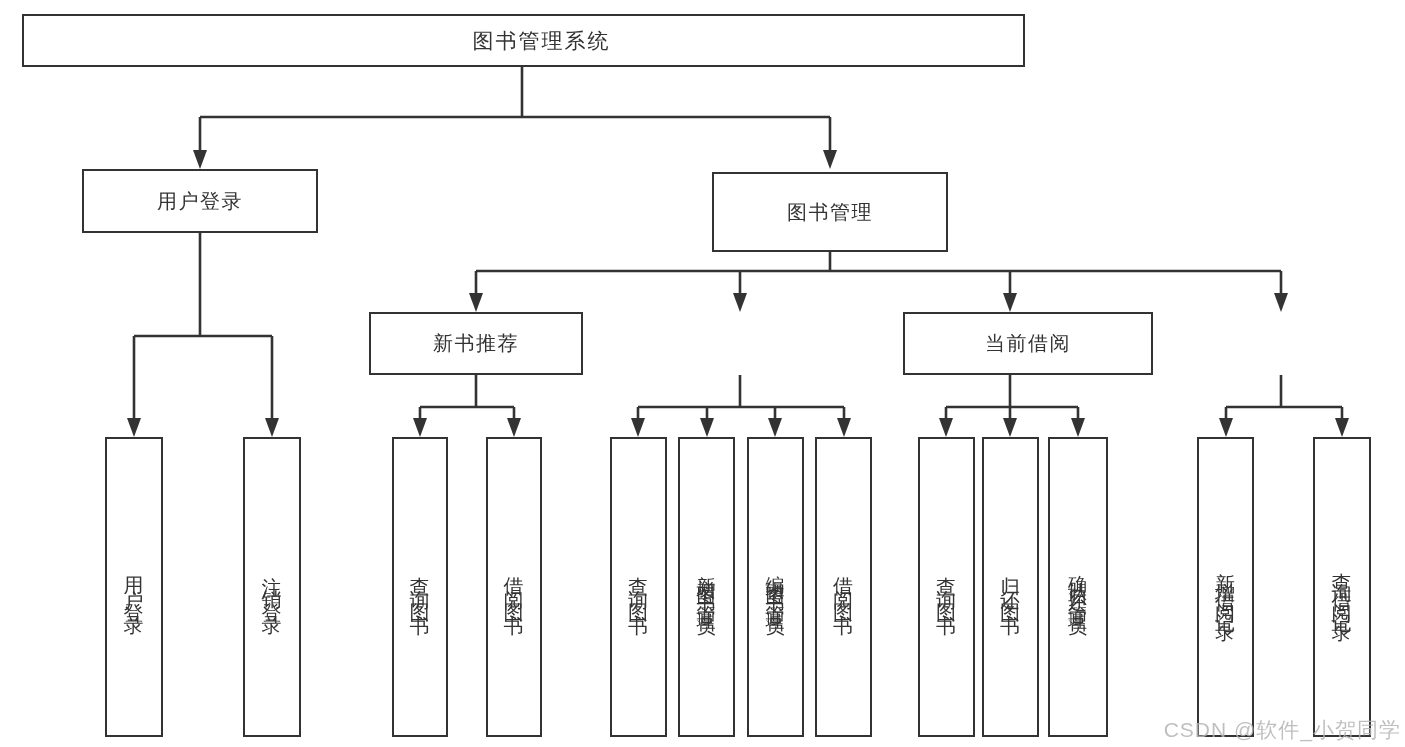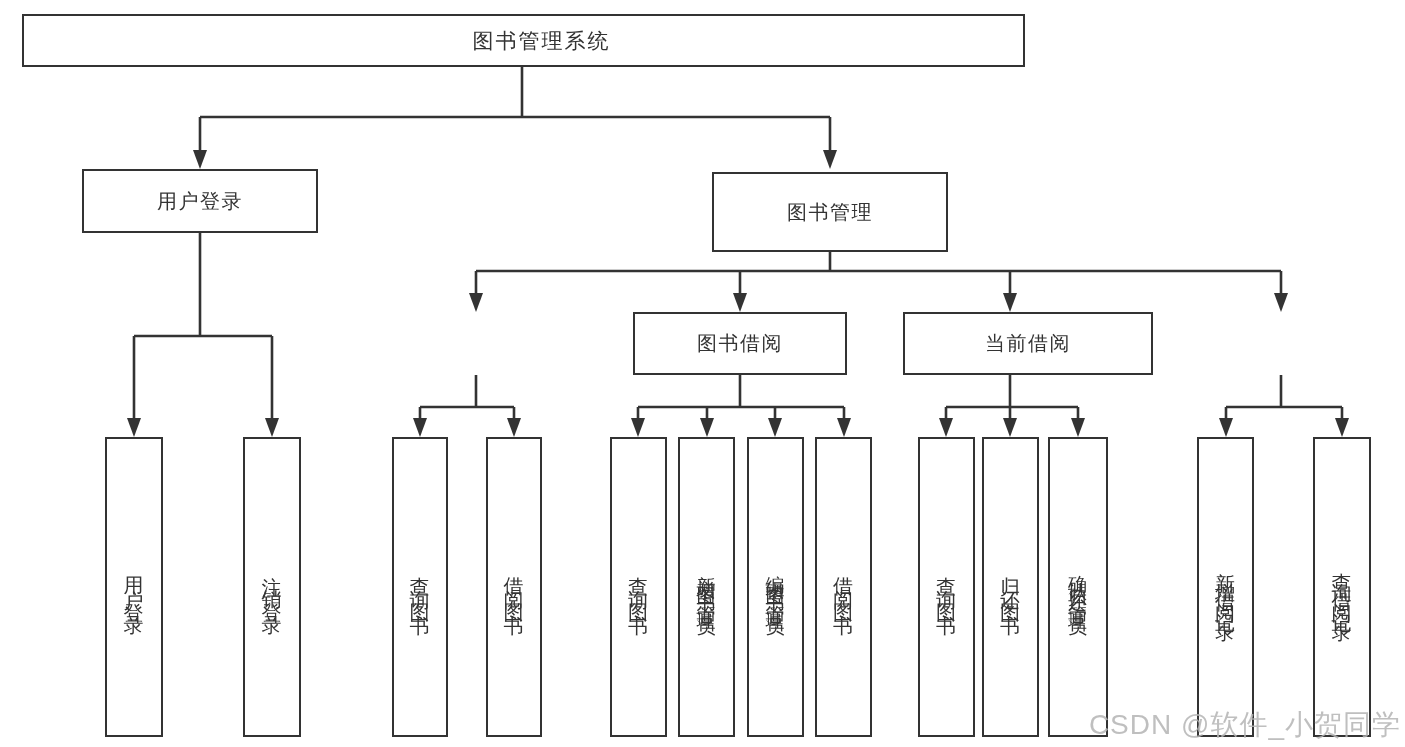--- a/index.html
+++ b/index.html
@@ -32,21 +32,21 @@
     writing-mode:vertical-rl;
     text-orientation:mixed;
     display:flex;align-items:center;justify-content:center;
     font-size:20px;letter-spacing:13px;
     line-height:1;
   }
   .leaf.mid{letter-spacing:10px;}
   .leaf.long{letter-spacing:6px;font-size:19px;}
   .watermark{
     position:absolute;right:4px;bottom:3px;
-    font-size:28px;letter-spacing:1px;
+    font-size:21px;letter-spacing:1px;
     color:var(--watermark,#b5b5b5);
     opacity:.85;z-index:5;
     font-family:"Liberation Sans",sans-serif;
   }
 </style>
 </head>
 <body>
 
 <div class="canvas">
 
@@ -84,21 +84,21 @@
     <path d="M1281,375 V407 M1226,407 H1342 M1226,407 V418 M1342,407 V418"></path>
     <polygon points="1219,418 1233,418 1226,437"></polygon>
     <polygon points="1335,418 1349,418 1342,437"></polygon>
   </svg>
 
   <div class="box root-box" style="left:22px;top:14px;width:1003px;height:53px">图书管理系统</div>
 
   <div class="box" style="left:82px;top:169px;width:236px;height:64px">用户登录</div>
   <div class="box" style="left:712px;top:172px;width:236px;height:80px">图书管理</div>
 
-  <div class="box" style="left:633px;top:312px;width:214px;height:63px">图书借阅</div>
+  <div class="box" style="left:369px;top:312px;width:214px;height:63px">新书推荐</div>
   <div class="box" style="left:903px;top:312px;width:250px;height:63px">当前借阅</div>
 
   <div class="leaf" style="left:105px;top:437px;width:58px;height:300px">用户登录</div>
   <div class="leaf" style="left:243px;top:437px;width:58px;height:300px">注销登录</div>
 
   <div class="leaf" style="left:392px;top:437px;width:56px;height:300px">查询图书</div>
   <div class="leaf" style="left:486px;top:437px;width:56px;height:300px">借阅图书</div>
 
   <div class="leaf" style="left:610px;top:437px;width:57px;height:300px">查询图书</div>
   <div class="leaf long" style="left:678px;top:437px;width:57px;height:300px">新增图书（管理员）</div>

